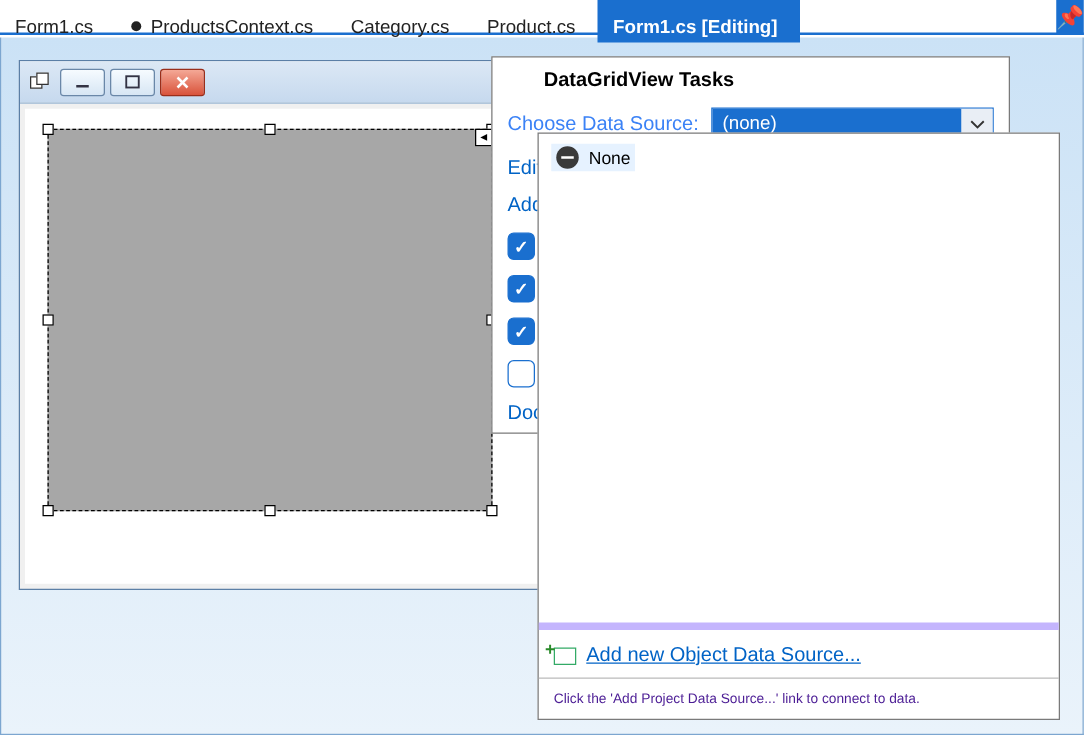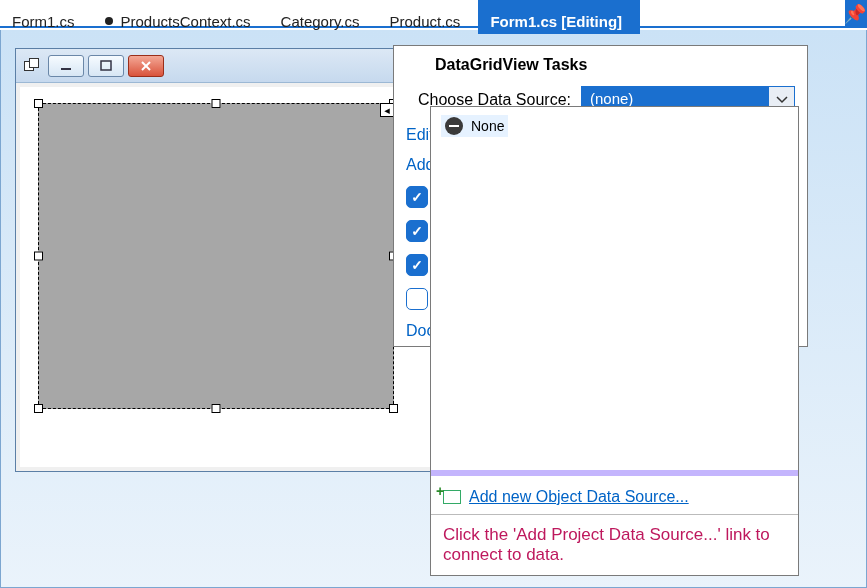--- a/index.html
+++ b/index.html
@@ -131,21 +131,21 @@
       border:1px solid #7a7a7a;
       z-index:10;
     }
     .tasks-title{
       font-weight:700; font-size:16px; padding:10px 12px 6px;margin-left:29px;
     }
     .tasks-row{
       display:flex; align-items:center; gap:10px;
       padding:6px 12px;
     }
-    .tasks-label{ font-size:16px; color:#000000;margin-left:12px; }
+    .tasks-label{ font-size:16px; color:#3b82f6; }
     .combo{
       flex:1; height:28px; display:flex; align-items:stretch;
       border:1px solid #1a6fcf;
     }
     .combo-text{
       flex:1; background:#1a6fcf; color:#ffffff; padding:3px 8px; font-size:15px;
     }
     .combo-arrow{
       width:26px; background:#e9eef5; border-left:1px solid #1a6fcf;
       display:flex;align-items:center;justify-content:center;color:#333;
@@ -159,21 +159,21 @@
       display:flex;align-items:center;justify-content:center;
       color:#fff;font-size:14px;font-weight:bold;
     }
     .chk.on{ background:#1a6fcf;}
     .chk.off{ background:#fff;}
 
     
     .ds-popup{
       position:absolute;
       left:429px; top:76px;
-      width:369px; height:470px;
+      width:418px; height:470px;
       background:#fff;
       border:1px solid #7a7a7a;
       z-index:30;
       display:flex; flex-direction:column;
     }
     .ds-tree{
       flex:1; padding:8px 10px; overflow:auto;
     }
     .ds-node{
       display:flex; align-items:center; gap:8px;
@@ -199,21 +199,21 @@
     }
     .add-ds-icon{
       width:18px;height:14px;background:#fff;border:1px solid #3a6;position:relative;
     }
     .add-ds-icon::before{
       content:"+"; position:absolute; left:-8px; top:-8px;
       color:#2a8a2a; font-weight:bold; font-size:14px;
     }
     .ds-hint{
       border-top:1px solid #bbb;
-      padding:10px 12px; font-size:17px; color:#be185d;
+      padding:10px 12px; font-size:11px; color:#4c1d95;
     }
   </style>
 </head>
 <body>
 
 <div class="tabstrip">
   <div class="tab">
     <span>Form1.cs</span>
   </div>
   <div class="tab">

